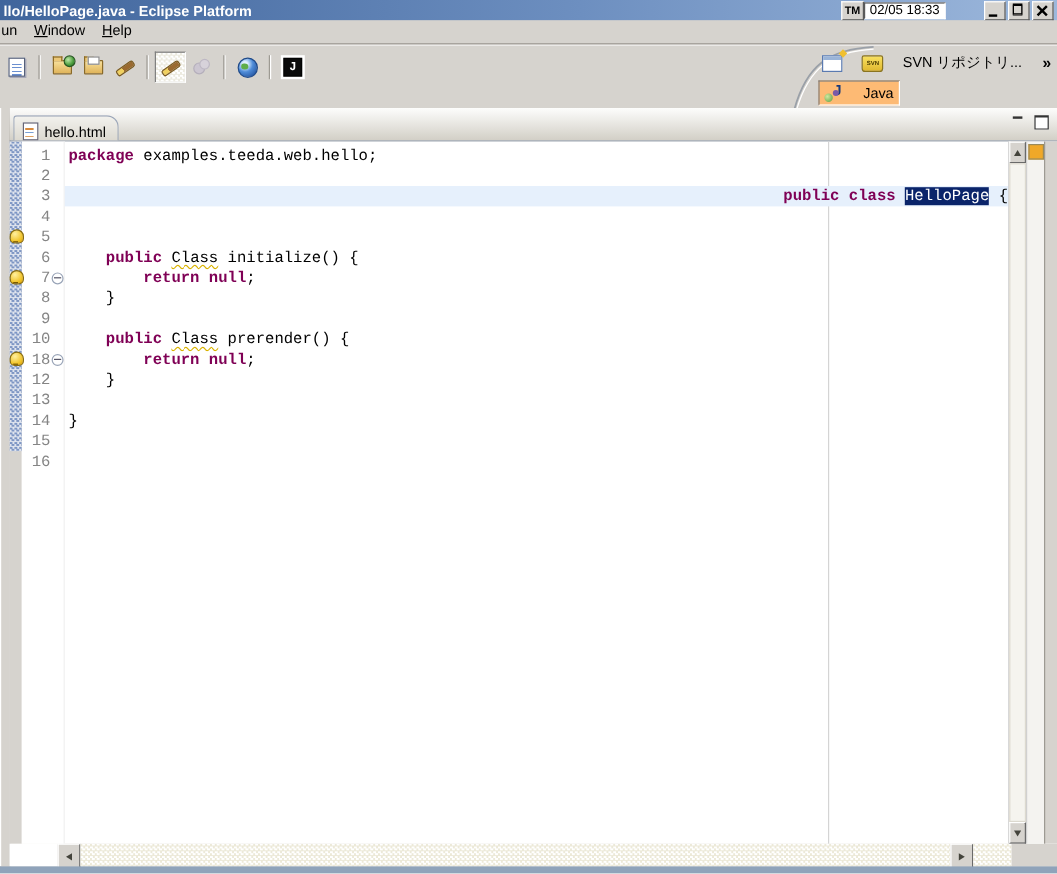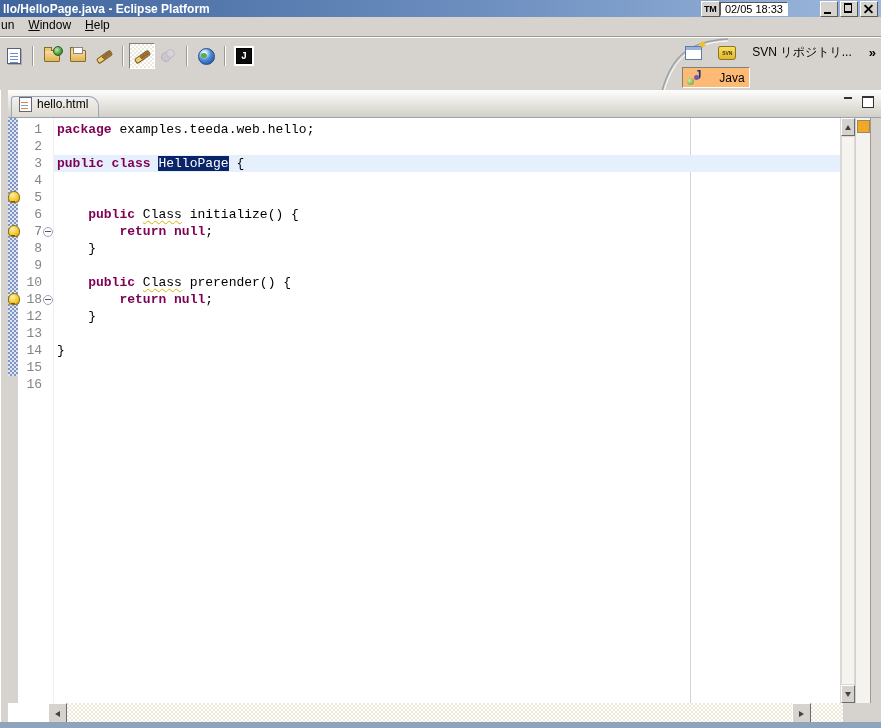--- a/index.html
+++ b/index.html
@@ -80,21 +80,21 @@
   .java-persp-icon{width:16px;height:15px;position:relative;}
   .java-persp-icon::before{content:"J";position:absolute;right:2px;top:-2px;font:bold 12px "Liberation Sans",sans-serif;color:#1a3a7a;}
   .java-persp-icon::after{content:"";position:absolute;left:0;bottom:0;width:7px;height:7px;border-radius:50%;
     background:radial-gradient(circle at 35% 35%,#cfe8a0,#5a9c3c);box-shadow:6px -4px 0 -1px #7a5aa8;}
   .curve-svg{position:absolute;left:660px;top:0;pointer-events:none;}
 
   
   .left-trim{position:absolute;left:0;top:90px;width:8px;bottom:6px;background:#d6d3ce;border-right:1px solid #9d9a93;box-shadow:inset 1px 0 0 #fff;}
   .workbench{position:absolute;left:8px;right:0;top:90px;bottom:6px;display:flex;flex-direction:column;}
   .tabrow{height:27px;background:linear-gradient(#fdfdfc,#d2cfc6);display:flex;align-items:flex-end;padding-left:3px;position:relative;border-bottom:1px solid #97a2b4;flex:none;}
-  .etab{height:20px;display:flex;align-items:flex-start;gap:5px;padding:0 10px 0 7px;font-size:12px;color:#000;
+  .etab{height:20px;display:flex;align-items:flex-end;gap:5px;padding:0 10px 0 7px;font-size:12px;color:#000;
     border:1px solid #9aa5b8;border-bottom:none;border-radius:3px 10px 0 0;background:linear-gradient(#f2f1ed,#dcd9d0);margin-right:16px;}
   .etab.active{height:24px;background:#f8f8f6;}
   .tabicon{position:relative;flex:none;}
   .html-file-icon{width:11px;height:13px;background:#fff;border:1px solid #667;
     background-image:repeating-linear-gradient(#fff 0 2px,#d88a3c 2px 3px,#fff 3px 5px,#7aa0d4 5px 6px);background-size:7px 9px;background-position:1px 2px;background-repeat:no-repeat;}
   .java-file-warning-icon{width:12px;height:13px;background:#fff;border:1px solid #88a;display:flex;align-items:center;justify-content:center;}
   .java-file-warning-icon::before{content:"J";font:bold 9px "Liberation Mono",monospace;color:#2a4a9a;}
   .java-file-warning-icon::after{content:"";position:absolute;left:-2px;bottom:-2px;width:0;height:0;
     border-left:4px solid transparent;border-right:4px solid transparent;border-bottom:7px solid #f0c020;}
   .tab-close{font-size:11px;font-weight:bold;color:#6f7d92;margin-left:2px;}
@@ -112,21 +112,21 @@
   .warnmark::after{content:"";position:absolute;left:2px;bottom:0;width:4px;border-top:1px solid #7a5a00;}
   .ruler{width:27px;background:#fff;color:#858585;font:13px "Liberation Mono",monospace;text-align:right;padding-top:3px;flex:none;}
   .rn{height:17px;line-height:17px;padding-right:3px;}
   .foldbar{width:8px;background:#fff;position:relative;border-right:1px solid #f0f0f0;flex:none;}
   .foldmark{position:absolute;left:-2px;width:8px;height:8px;border:1px solid #9aa5b8;border-radius:50%;background:#fff;}
   .foldmark::after{content:"";position:absolute;left:1px;right:1px;top:3px;border-top:1px solid #556;}
 
   .codearea{flex:1;position:relative;font:13px "Liberation Mono",monospace;padding-top:3px;cursor:text;min-width:0;}
   .print-margin{position:absolute;left:636px;top:0;bottom:0;border-left:1px solid #d4d4d4;}
   .cl{height:17px;line-height:17px;white-space:pre;padding-left:3px;position:relative;color:#000;}
-  .cl.current{background:var(--current-line-bg,#e6f0fc);}
+  .cl.current{background:var(--current-line-bg,#e6f0fc);text-align:right;}
   .k{color:var(--keyword,#7f0055);font-weight:bold;}
   .fieldword{color:var(--field,#0000c0);}
   .selword{background:var(--selection-bg,#0a246a);color:#fff;}
   .warnword{text-decoration:underline;text-decoration-style:wavy;text-decoration-color:var(--warning-underline,#d9b200);text-decoration-thickness:1px;text-underline-offset:2px;}
 
   .vscroll{width:14px;display:flex;flex-direction:column;flex:none;border-left:1px solid #d8d8d8;}
   .sbtn{background:#d6d3ce;border:1px solid;border-color:#fff #6a6a6a #6a6a6a #fff;display:flex;align-items:center;justify-content:center;flex:none;}
   .vscroll .sbtn{height:16px;}
   .tri-up{width:0;height:0;border-left:3px solid transparent;border-right:3px solid transparent;border-bottom:5px solid #44443c;}
   .tri-down{width:0;height:0;border-left:3px solid transparent;border-right:3px solid transparent;border-top:5px solid #44443c;}

